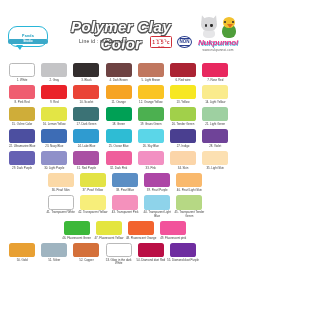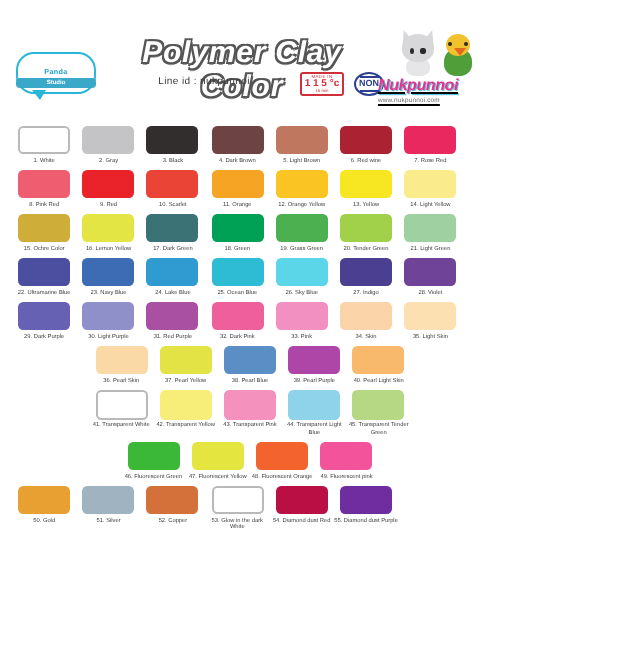--- a/index.html
+++ b/index.html
@@ -136,22 +136,21 @@
     border-top: .6px solid #2a3f8f;
     border-bottom: .6px solid #2a3f8f;
     padding: .3px 0;
     line-height: 1;
   }
 
   .brand {
     position: absolute;
     right: 3px; top: 2px;
     width: 58px;
-    text-align: left;
-    text-decoration: underline;
+    text-align: center;
   }
   .mascots {
     position: relative;
     height: 22px;
     display: flex;
     align-items: flex-end;
     justify-content: center;
     gap: 1px;
   }
   .mascot-cat {

